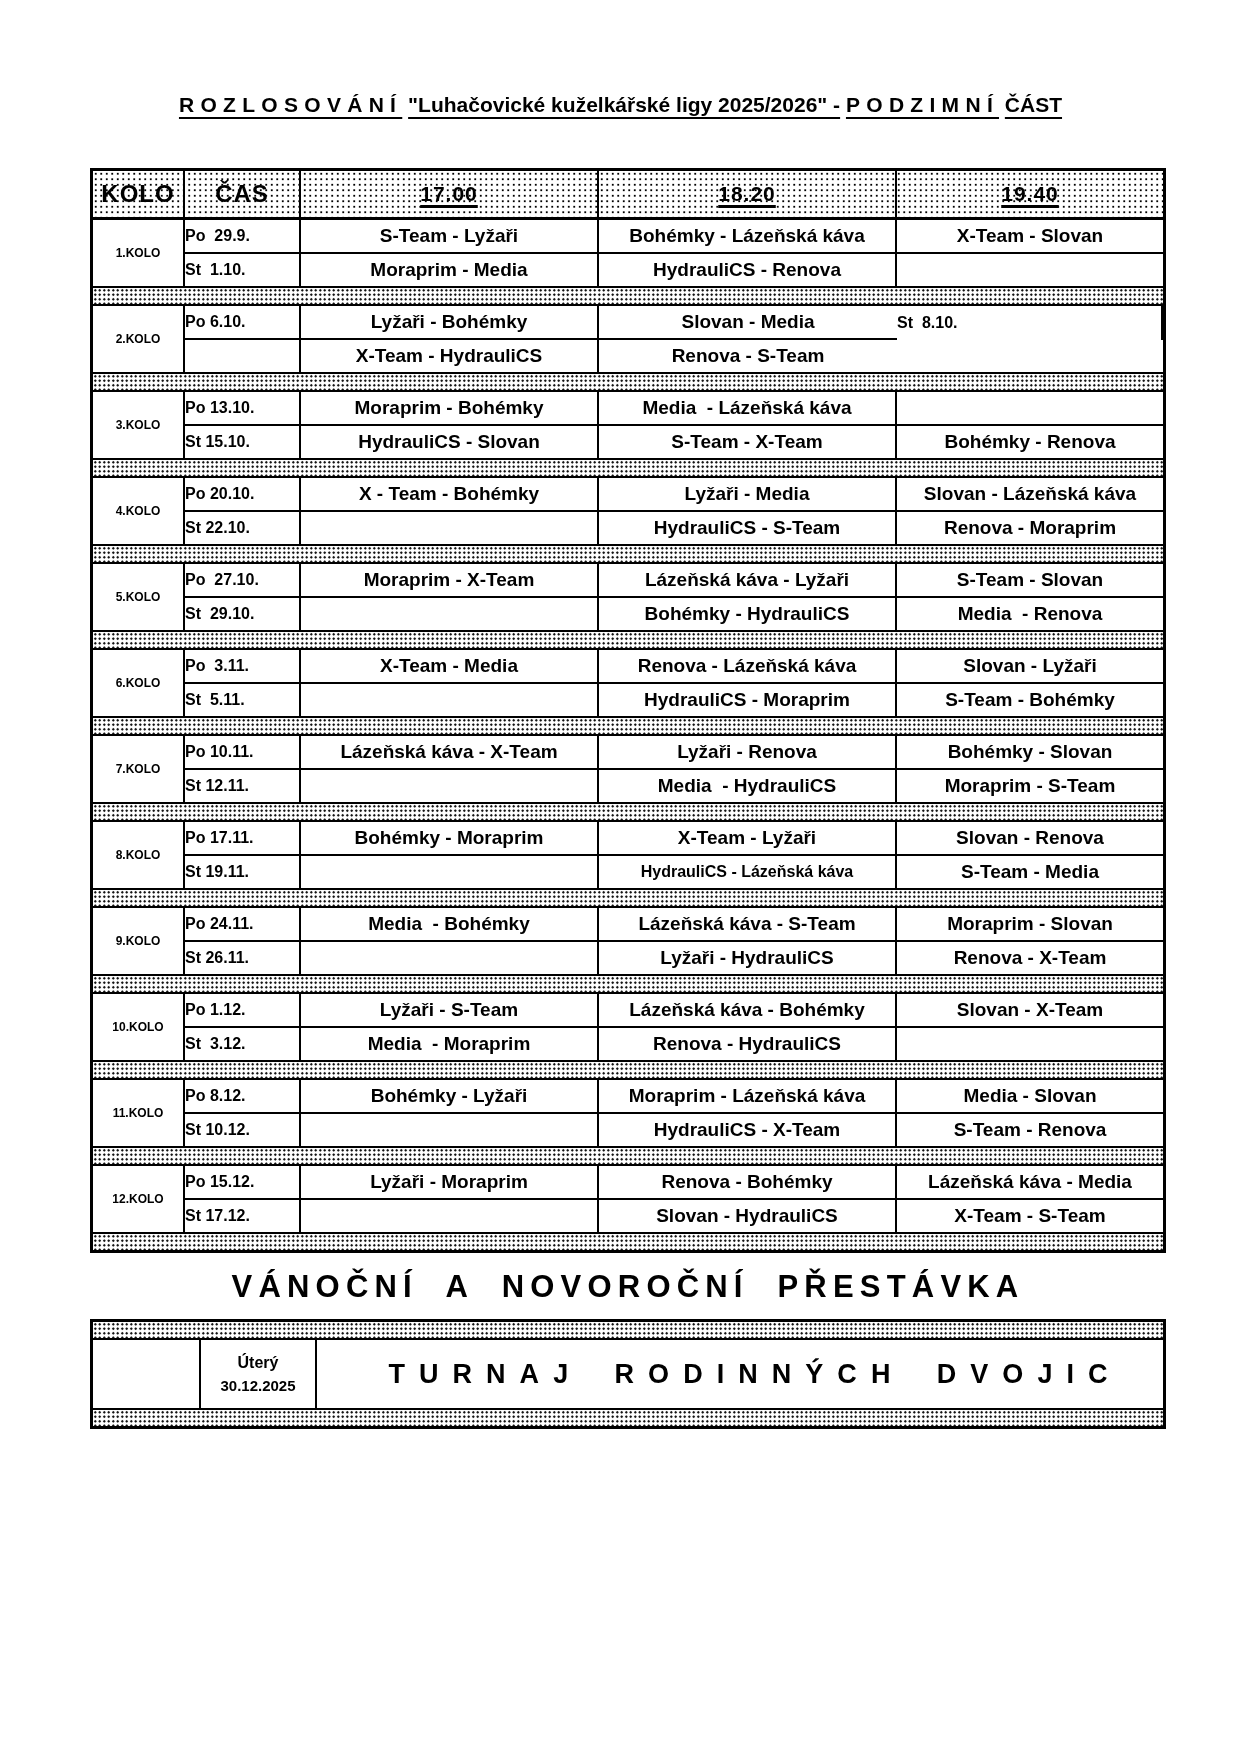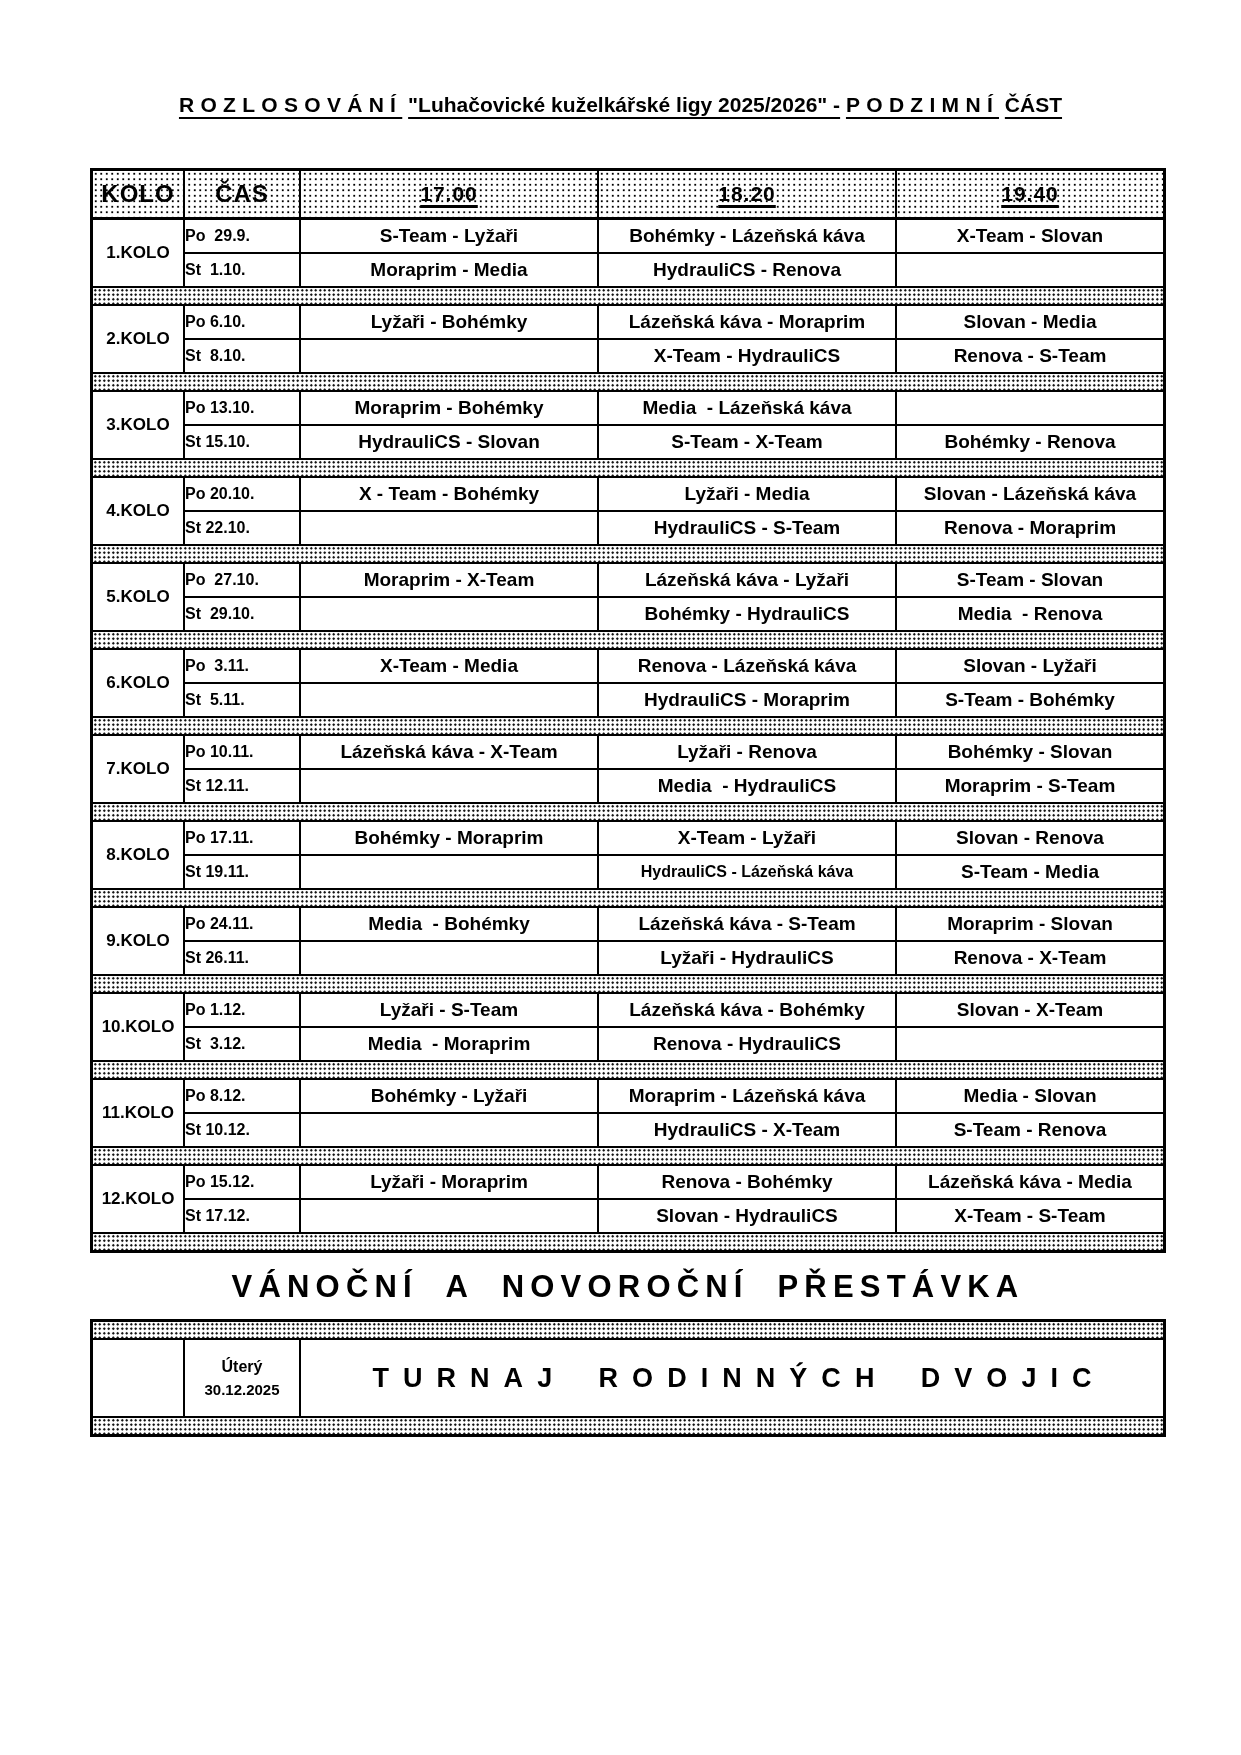--- a/index.html
+++ b/index.html
@@ -34,39 +34,39 @@
     box-sizing:border-box; border-right:2px solid #000; overflow:hidden;
   }
   .lastcol { border-right:none; }
   .hcell { font-size:24px; letter-spacing:1px; }
   .hcell .u { background:#fff0; text-decoration:underline; text-decoration-thickness:2.5px; text-underline-offset:4px; }
   .slotlbl { font-size:21px; }
   .rgrid {
     display:grid; grid-template-columns:92px 116px 298px 298px 266px;
     grid-template-rows:34px 32px;
   }
-  .kolo { grid-row:1/3; grid-column:1; font-size:17px; }
+  .kolo { grid-row:1/3; grid-column:1; font-size:12px; }
   .po { border-bottom:2px solid #000; }
   .date { justify-content:flex-start; font-size:16px; white-space:pre; }
   .match { font-size:19px; white-space:pre; }
   .match.small { font-size:16px; }
   .band { height:16px; border-top:2px solid #000; border-bottom:2px solid #000; }
   .round:last-child .band { border-bottom:none; }
   
   .break-heading {
     margin:16px 0 0 90px; width:1076px; text-align:center;
     font-size:31px; letter-spacing:0.20em; word-spacing:0.45em; white-space:nowrap;
   }
   
   .bottom-box {
     margin:14px 0 0 90px; width:1076px; box-sizing:border-box; border:3px solid #000;
   }
   .bottom-box .band:first-child { border-top:none; }
   .bottom-box .band:last-child { border-bottom:none; }
-  .trow { display:grid; grid-template-columns:92px 116px 862px; height:76px; }
+  .trow { display:grid; grid-template-columns:92px 116px 862px; height:68px;margin-left:16px; }
   .tdate { flex-direction:column; gap:7px; font-size:16px; line-height:16px; }
   .tdate .d2 { font-size:15px; }
   .ttitle { font-size:27px; letter-spacing:0.52em; word-spacing:0.40em; white-space:nowrap; padding-left:14px; }
 </style>
 </head>
 <body>
 
 <div class="page">
 
   <div class="doc-title" id="title-host"><span class="seg sp">ROZLOSOVÁNÍ</span> <span class="seg">"Luhačovické kuželkářské ligy 2025/2026" -</span> <span class="seg sp">PODZIMNÍ</span> <span class="seg">ČÁST</span></div>
@@ -102,21 +102,20 @@
             <div class="cell match">HydrauliCS - Renova</div>
             <div class="cell match lastcol"></div>
           </div>
           <div class="band"></div>
         </div>
         <div class="round">
           <div class="rgrid">
             <div class="cell kolo">2.KOLO</div>
             <div class="cell date po">Po 6.10.</div>
             <div class="cell match po">Lyžaři - Bohémky</div>
-            <div class="cell match po">Lázeňská káva - Moraprim</div>
             <div class="cell match po lastcol">Slovan - Media</div>
             <div class="cell date">St  8.10.</div>
             <div class="cell match"></div>
             <div class="cell match">X-Team - HydrauliCS</div>
             <div class="cell match lastcol">Renova - S-Team</div>
           </div>
           <div class="band"></div>
         </div>
         <div class="round">
           <div class="rgrid">

